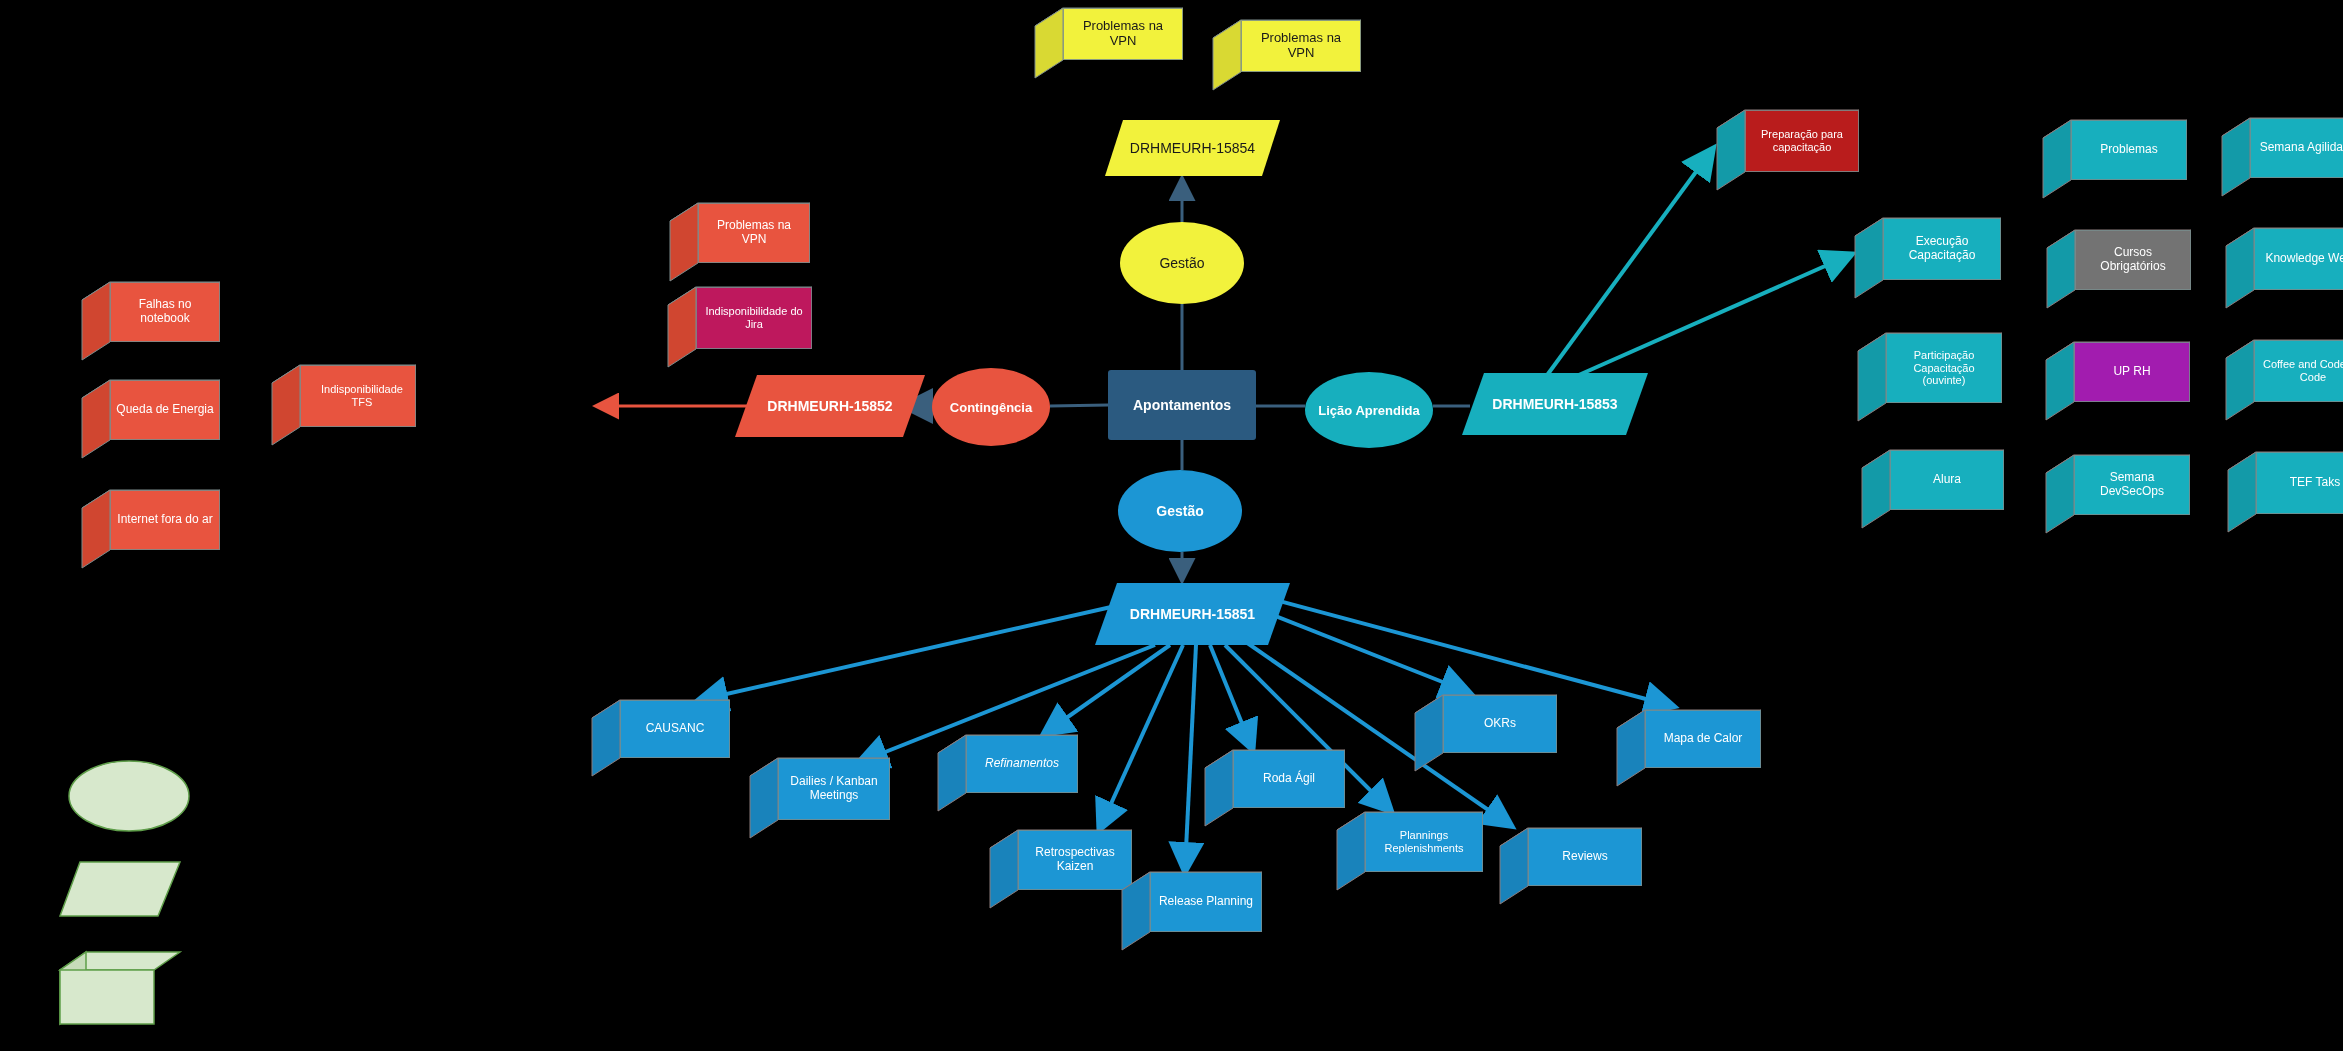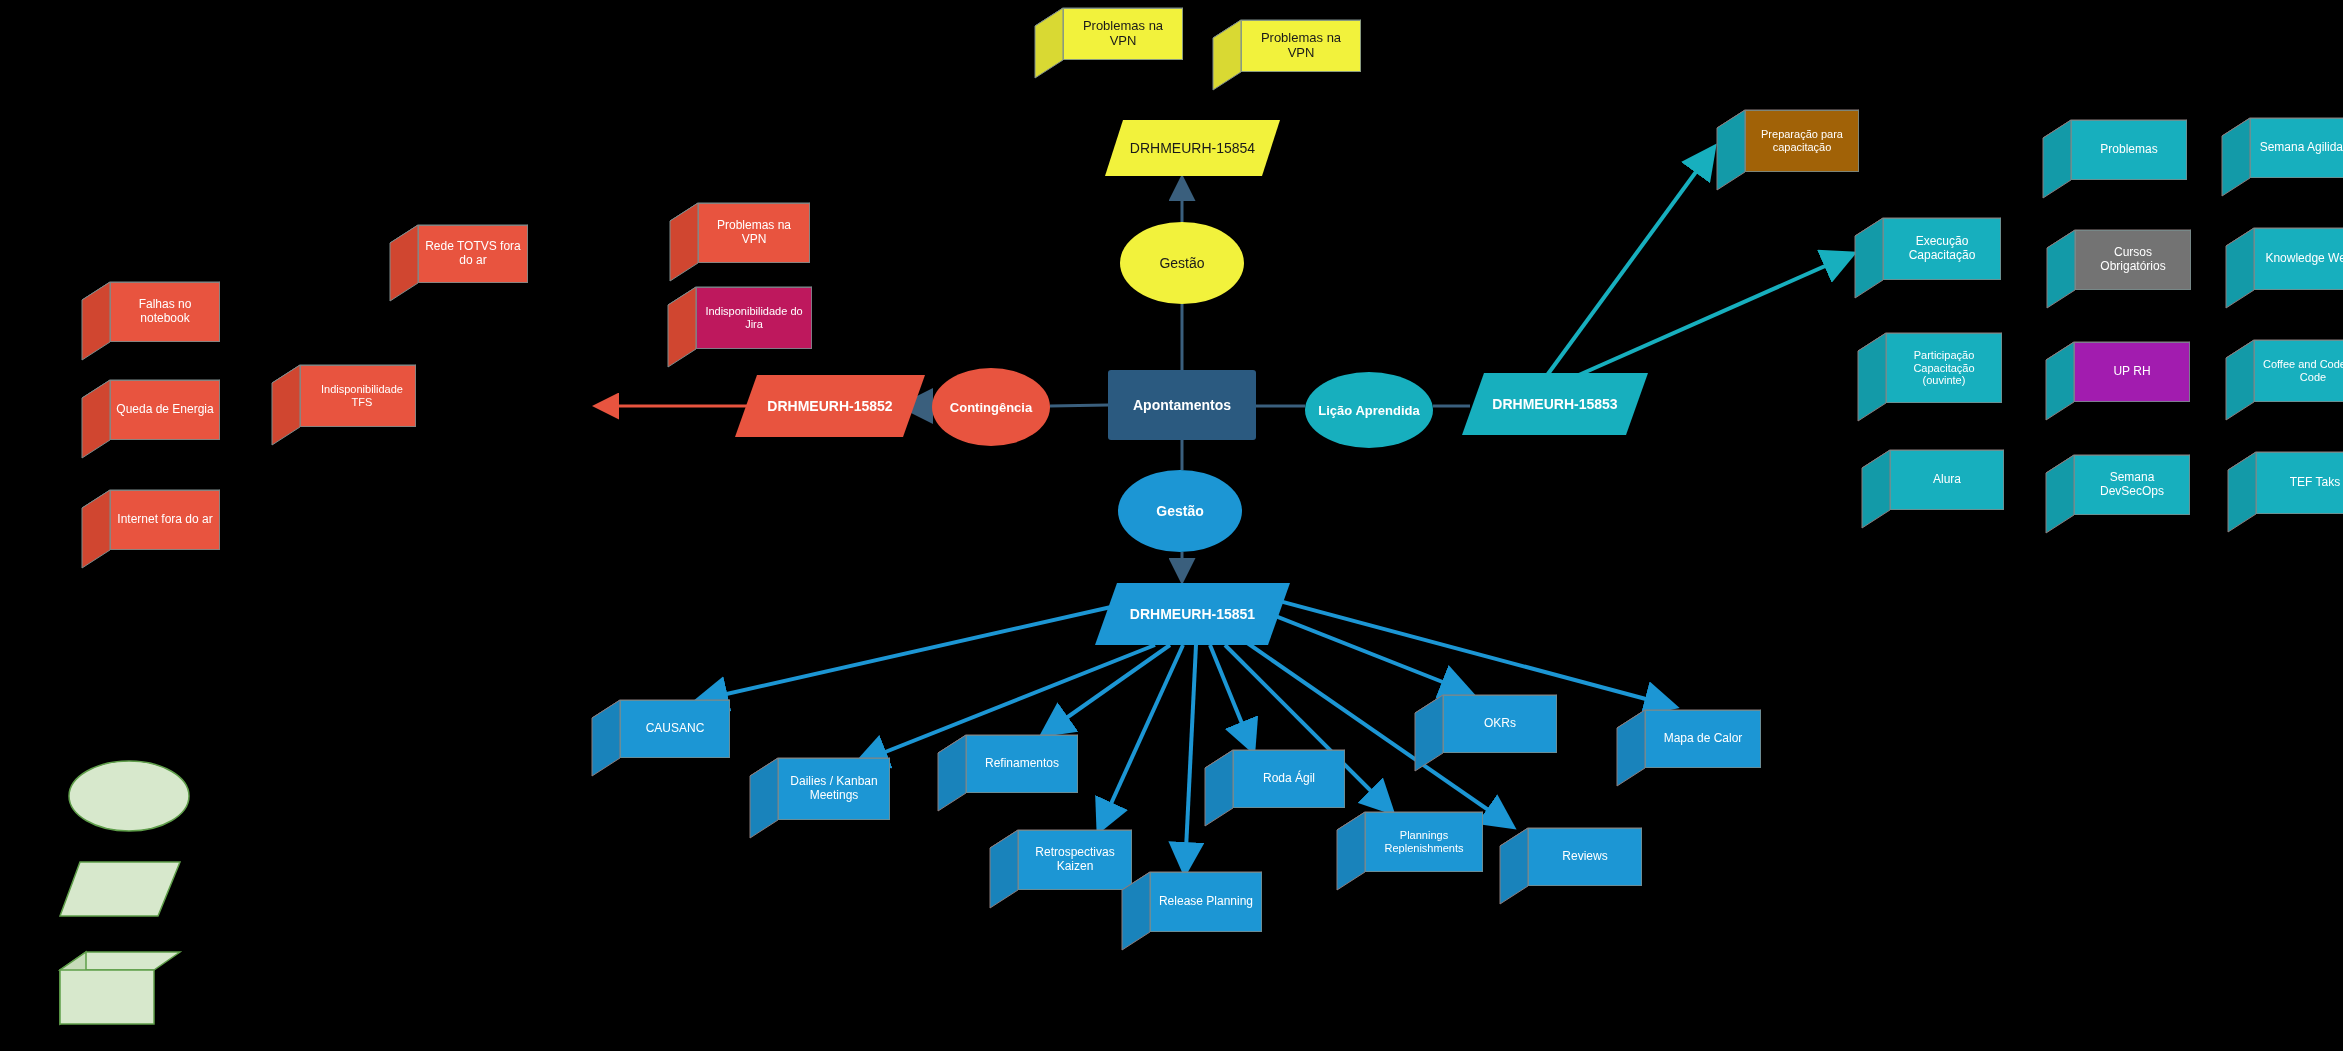--- a/index.html
+++ b/index.html
@@ -250,29 +250,20 @@
   <div class="cube" style="left:272px; top:365px; width:144px; height:80px;">
     <svg class="cube-3d" width="144" height="80">
         <polygon points="0,18 28,0 144,0 116,18" fill="#E8543F" stroke="#7C8C8C" stroke-width="1"></polygon>
         <polygon points="0,18 0,80 28,62 28,0" fill="#D04630" stroke="#7C8C8C" stroke-width="1"></polygon>
       </svg>
     <div class="face-front t-white" style="left:28px; top:0; width:116px; height:62px; background:#E8543F; font-size:11px;padding-left:12px;">
       <span class="label">Indisponibilidade TFS</span>
     </div>
   </div>
 
-  <div class="cube" style="left:390px; top:225px; width:138px; height:76px;">
-    <svg class="cube-3d" width="138" height="76">
-        <polygon points="0,18 28,0 138,0 110,18" fill="#E8543F" stroke="#7C8C8C" stroke-width="1"></polygon>
-        <polygon points="0,18 0,76 28,58 28,0" fill="#D04630" stroke="#7C8C8C" stroke-width="1"></polygon>
-      </svg>
-    <div class="face-front t-white" style="left:28px; top:0; width:110px; height:58px; background:#E8543F; font-size:12px;">
-      <span class="label">Rede TOTVS fora do ar</span>
-    </div>
-  </div>
 
   <div class="cube" style="left:670px; top:203px; width:140px; height:78px;">
     <svg class="cube-3d" width="140" height="78">
         <polygon points="0,18 28,0 140,0 112,18" fill="#E8543F" stroke="#7C8C8C" stroke-width="1"></polygon>
         <polygon points="0,18 0,78 28,60 28,0" fill="#D04630" stroke="#7C8C8C" stroke-width="1"></polygon>
       </svg>
     <div class="face-front t-white" style="left:28px; top:0; width:112px; height:60px; background:#E8543F; font-size:12px;">
       <span class="label">Problemas na VPN</span>
     </div>
   </div>
@@ -285,21 +276,21 @@
     <div class="face-front t-white" style="left:28px; top:0; width:116px; height:62px; background:#be185d; font-size:11px;">
       <span class="label">Indisponibilidade do Jira</span>
     </div>
   </div>
 
   <div class="cube" style="left:1717px; top:110px; width:142px; height:80px;">
     <svg class="cube-3d" width="142" height="80">
         <polygon points="0,18 28,0 142,0 114,18" fill="#17AFBE" stroke="#8C7C7C" stroke-width="1"></polygon>
         <polygon points="0,18 0,80 28,62 28,0" fill="#139AA8" stroke="#8C7C7C" stroke-width="1"></polygon>
       </svg>
-    <div class="face-front t-white" style="left:28px; top:0; width:114px; height:62px; background:#a16207; font-size:11px;">
+    <div class="face-front t-white" style="left:28px; top:0; width:114px; height:62px; background:#b91c1c; font-size:11px;">
       <span class="label">Preparação para capacitação</span>
     </div>
   </div>
 
   <div class="cube" style="left:1855px; top:218px; width:146px; height:80px;">
     <svg class="cube-3d" width="146" height="80">
         <polygon points="0,18 28,0 146,0 118,18" fill="#17AFBE" stroke="#8C7C7C" stroke-width="1"></polygon>
         <polygon points="0,18 0,80 28,62 28,0" fill="#139AA8" stroke="#8C7C7C" stroke-width="1"></polygon>
       </svg>
     <div class="face-front t-white" style="left:28px; top:0; width:118px; height:62px; background:#17AFBE; font-size:12px;">
@@ -420,21 +411,21 @@
   <div class="cube" style="left:750px; top:758px; width:140px; height:80px;">
     <svg class="cube-3d" width="140" height="80">
         <polygon points="0,18 28,0 140,0 112,18" fill="#1C96D4" stroke="#8C7C7C" stroke-width="1"></polygon>
         <polygon points="0,18 0,80 28,62 28,0" fill="#1983BB" stroke="#8C7C7C" stroke-width="1"></polygon>
       </svg>
     <div class="face-front t-white" style="left:28px; top:0; width:112px; height:62px; background:#1C96D4; font-size:12px;">
       <span class="label">Dailies / Kanban Meetings</span>
     </div>
   </div>
 
-  <div class="cube" style="left:938px; top:735px; width:140px; height:76px;">
+  <div class="cube" style="left:938px; top:735px; width:140px; height:76px;font-style:italic;">
     <svg class="cube-3d" width="140" height="76">
         <polygon points="0,18 28,0 140,0 112,18" fill="#1C96D4" stroke="#8C7C7C" stroke-width="1"></polygon>
         <polygon points="0,18 0,76 28,58 28,0" fill="#1983BB" stroke="#8C7C7C" stroke-width="1"></polygon>
       </svg>
     <div class="face-front t-white" style="left:28px; top:0; width:112px; height:58px; background:#1C96D4; font-size:12px;">
       <span class="label">Refinamentos</span>
     </div>
   </div>
 
   <div class="cube" style="left:990px; top:830px; width:123px; height:78px;">

